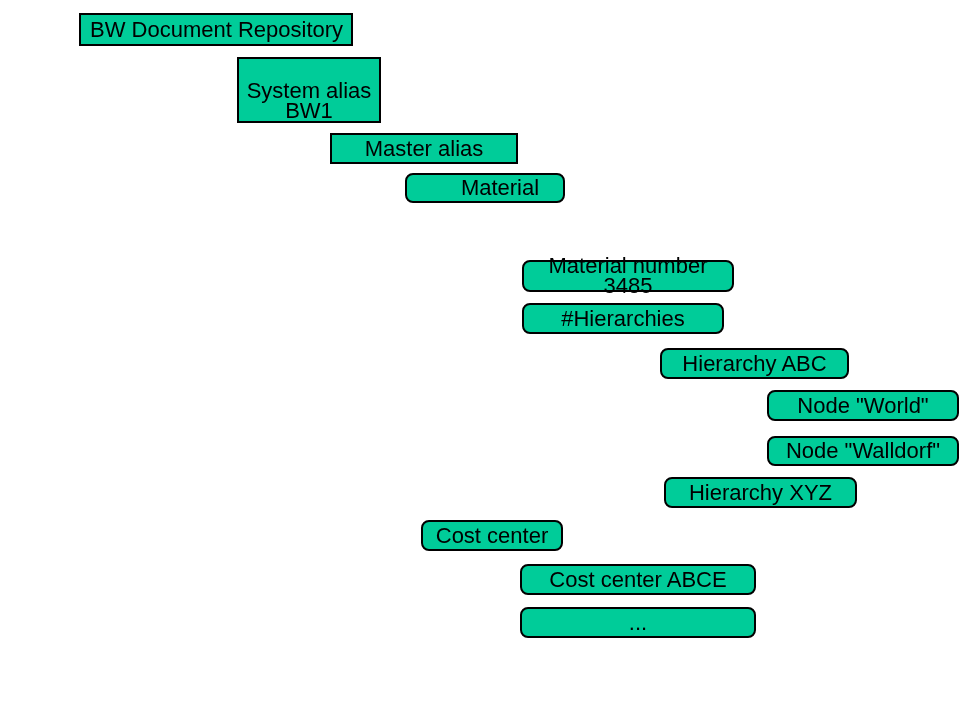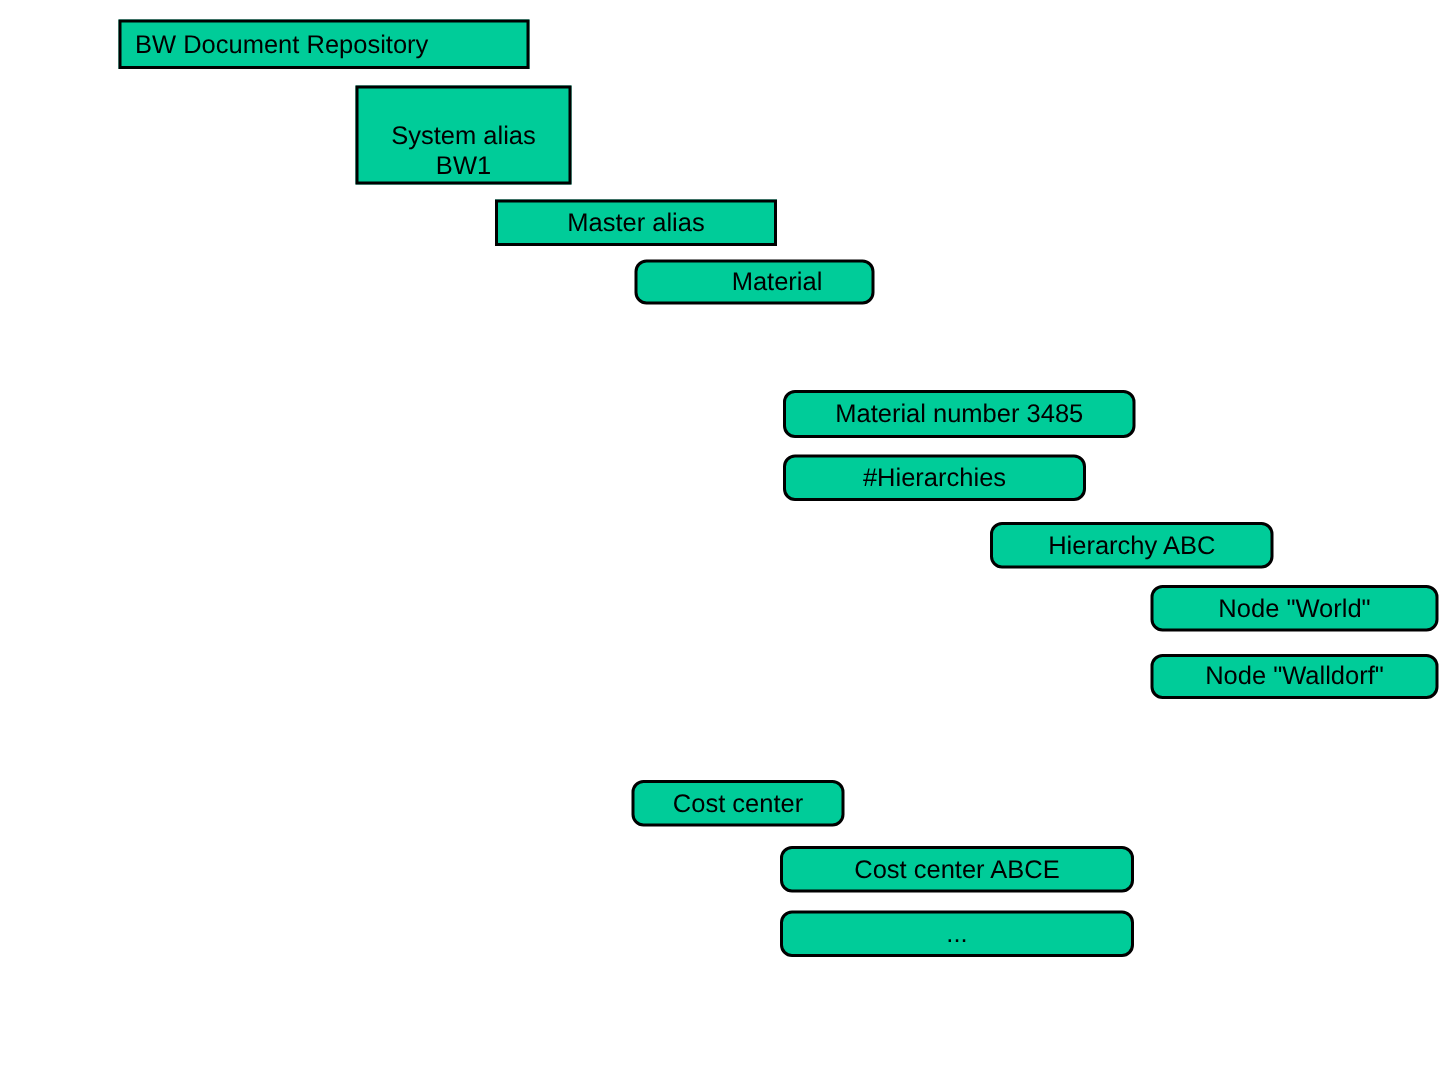--- a/index.html
+++ b/index.html
@@ -17,21 +17,21 @@
   }
   .node {
     position: absolute;
     box-sizing: border-box;
     background: var(--node-fill, #00cc99);
     border: 2px solid var(--node-border, #000000);
     display: flex;
     align-items: center;
     justify-content: center;
     color: var(--node-text, #000000);
-    font-size: 17px;
+    font-size: 22px;
     line-height: 20px;
   }
   .node.rounded {
     border-radius: 8px;
   }
   .node.rect {
     border-radius: 0;
   }
   .node.align-left {
     justify-content: flex-start;
@@ -56,38 +56,41 @@
     <div class="node rect align-left" style="left: 79px; top: 13px; width: 274px; height: 33px;">
       <span class="node-label">BW Document Repository</span>
     </div>
     <div class="node rect valign-top" style="left: 237px; top: 57px; width: 144px; height: 66px;">
       <span class="node-label">System alias
 BW1</span>
     </div>
     <div class="node rect" style="left: 330px; top: 133px; width: 188px; height: 31px;">
       <span class="node-label">Master alias</span>
     </div>
-    <div class="node rounded" style="left: 423px; top: 173px; width: 160px; height: 30px; padding-left: 30px;">
+    <div class="node rounded" style="left: 405px; top: 173px; width: 160px; height: 30px; padding-left: 30px;">
       <span class="node-label">Material</span>
     </div>
-    <div class="node rounded" style="left: 522px; top: 260px; width: 235px; height: 32px;">
+    <div class="node rounded" style="left: 522px; top: 260px; width: 212px; height: 32px;">
       <span class="node-label">Material number 3485</span>
     </div>
     <div class="node rounded" style="left: 522px; top: 303px; width: 202px; height: 31px;">
       <span class="node-label">#Hierarchies</span>
     </div>
     <div class="node rounded" style="left: 660px; top: 348px; width: 189px; height: 31px;">
       <span class="node-label">Hierarchy ABC</span>
     </div>
     <div class="node rounded" style="left: 767px; top: 390px; width: 192px; height: 31px;">
       <span class="node-label">Node "World"</span>
     </div>
     <div class="node rounded" style="left: 767px; top: 436px; width: 192px; height: 30px;">
       <span class="node-label">Node "Walldorf"</span>
     </div>
+    <div class="node rounded" style="left: 664px; top: 477px; width: 193px; height: 31px;">
+      <span class="node-label">Hierarchy XYZ</span>
+    </div>
     <div class="node rounded" style="left: 421px; top: 520px; width: 142px; height: 31px;">
       <span class="node-label">Cost center</span>
     </div>
     <div class="node rounded" style="left: 520px; top: 564px; width: 236px; height: 31px;">
       <span class="node-label">Cost center ABCE</span>
     </div>
     <div class="node rounded" style="left: 520px; top: 607px; width: 236px; height: 31px;">
       <span class="node-label">...</span>
     </div>
   </div>

